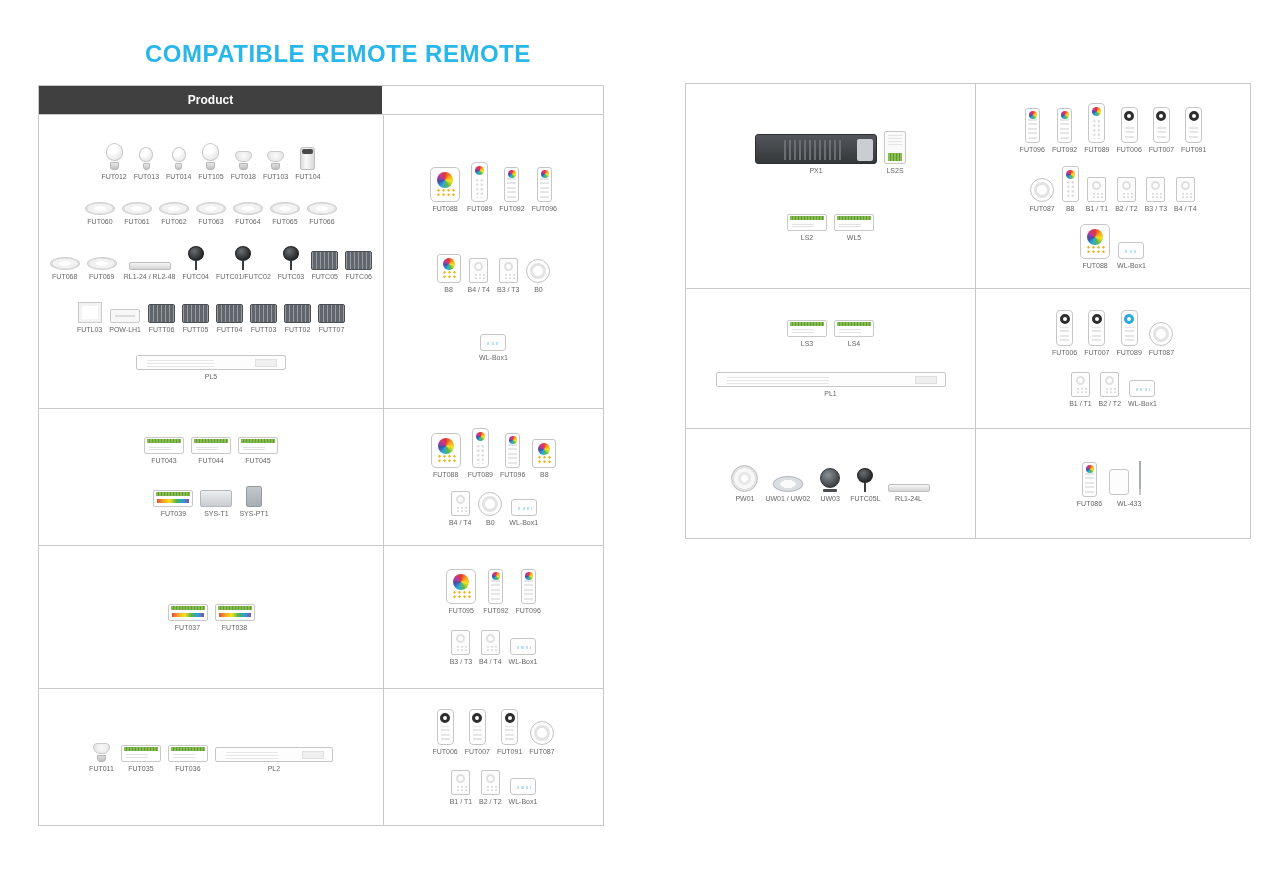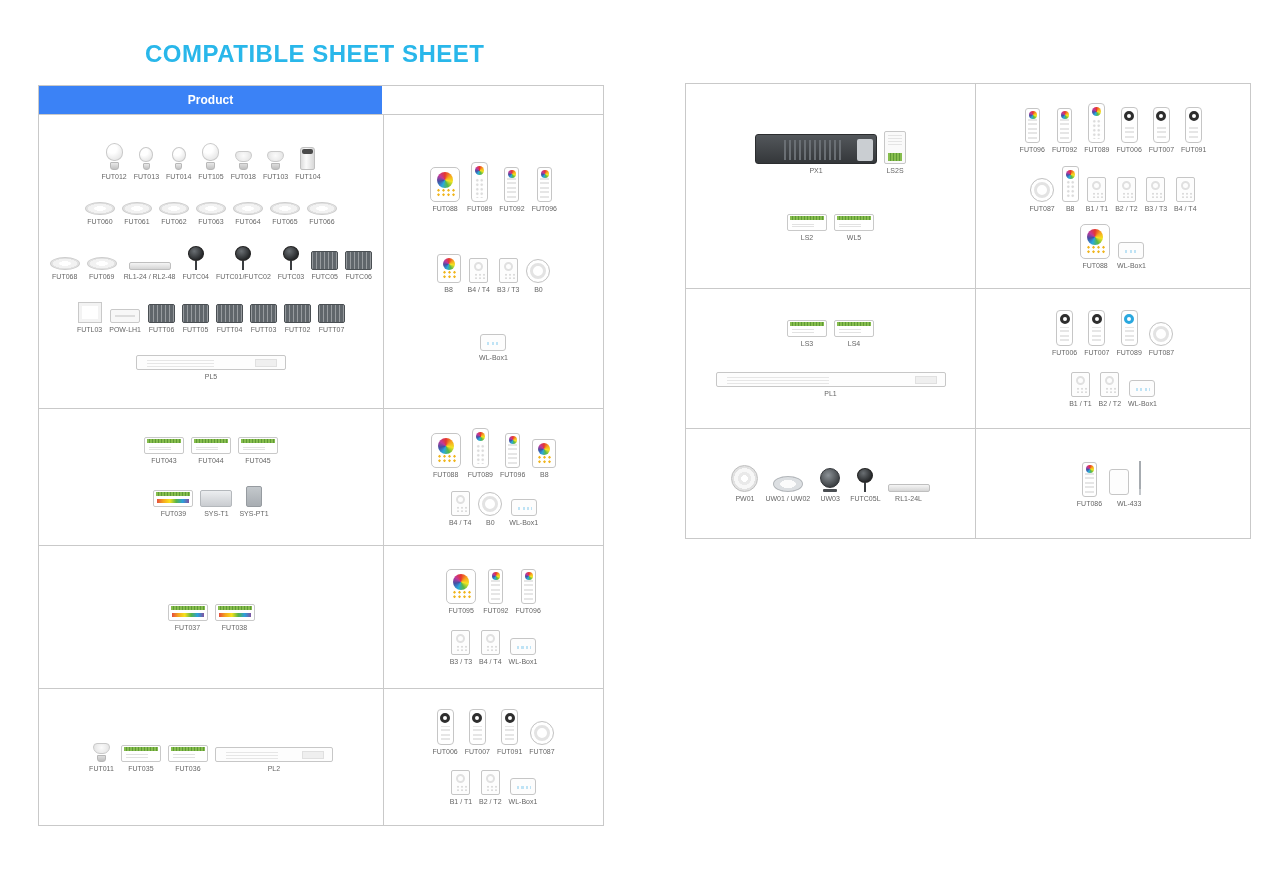--- a/index.html
+++ b/index.html
@@ -11,21 +11,21 @@
   .page-title{
     position:absolute;left:145px;top:40px;margin:0;
     font-size:24px;font-weight:bold;color:#29b7ea;letter-spacing:.5px;
   }
   .tbl{position:absolute;border:1px solid #c9c9c9;background:#fff;box-sizing:border-box;}
   #left-table{left:38px;top:85px;width:566px;}
   #right-table{left:685px;top:83px;width:566px;}
 
   .thead{display:flex;height:28px;}
   .th{
-    background:#3b82f6;color:#fff;font-size:12px;font-weight:bold;
+    background:#404040;color:#fff;font-size:12px;font-weight:bold;
     display:flex;align-items:center;justify-content:center;box-sizing:border-box;
   }
   .th.product{width:345px;border-right:2px solid #ffffff;}
   .th.remote{flex:1;}
 
   .trow{display:flex;align-items:stretch;border-top:1px solid #c9c9c9;box-sizing:border-box;}
   .tbody .trow:first-child{border-top:none;}
   #left-table .thead + .tbody .trow:first-child{border-top:1px solid #c9c9c9;}
   #left-table .trow:nth-child(1){height:294px;}
   #left-table .trow:nth-child(2){height:137px;}
@@ -183,21 +183,21 @@
   .i-wl433::before{content:"";position:absolute;left:0;top:8px;width:20px;height:26px;background:#fdfdfd;
     border:1px solid #c6c6c6;border-radius:3px;}
   .i-wl433::after{content:"";position:absolute;right:8px;top:0;width:2px;height:34px;
     background:linear-gradient(#a6abb0 0 82%,#c2c6ca 82%);}
 </style>
 </head>
 <body>
 
 <div class="page">
 
-  <h1 class="page-title" style="color: rgb(41, 183, 234);">COMPATIBLE SHEET SHEET</h1>
+  <h1 class="page-title" style="color: rgb(41, 183, 234);">COMPATIBLE REMOTE REMOTE</h1>
 
   <div class="tbl" id="left-table">
     <div class="thead">
       <div class="th product">Product</div>
     </div>
     <div class="tbody" id="left-tbody">
         <div class="trow">
           <div class="cell product-cell">
             <div class="line">
               <div class="item">

